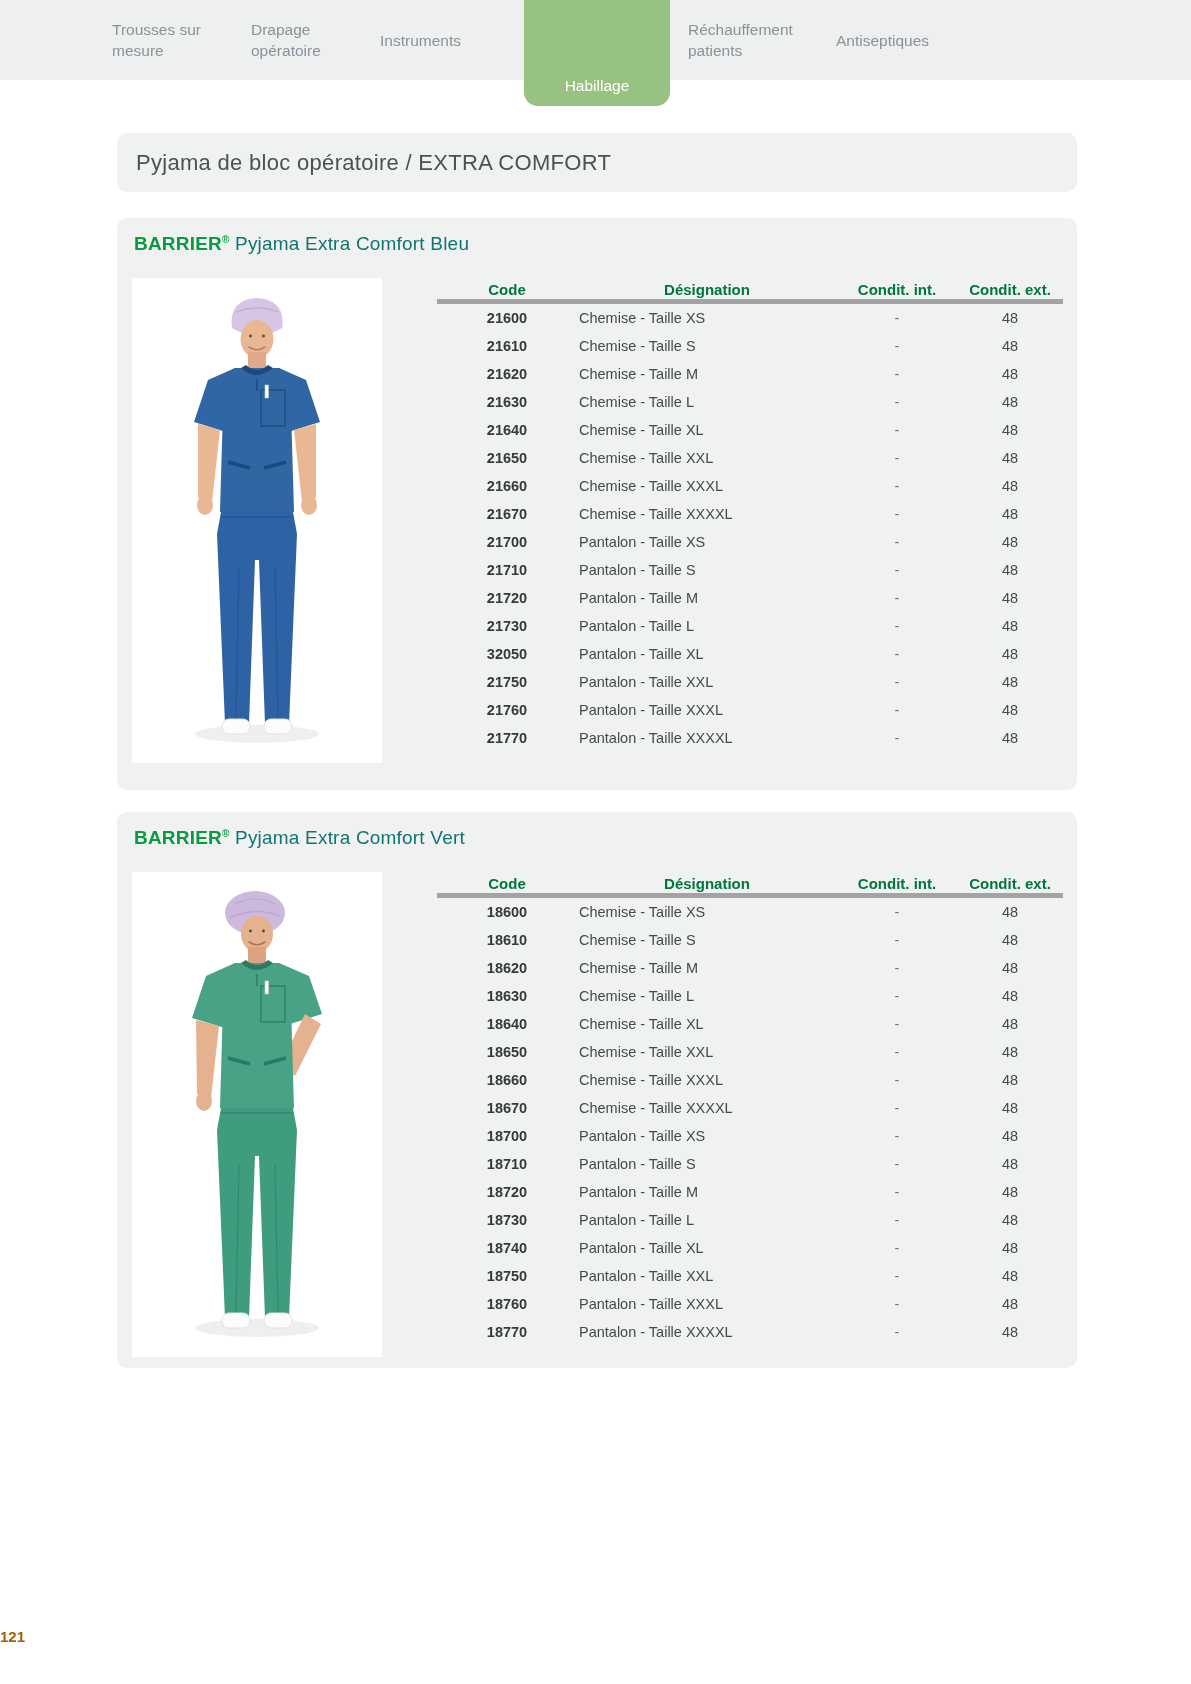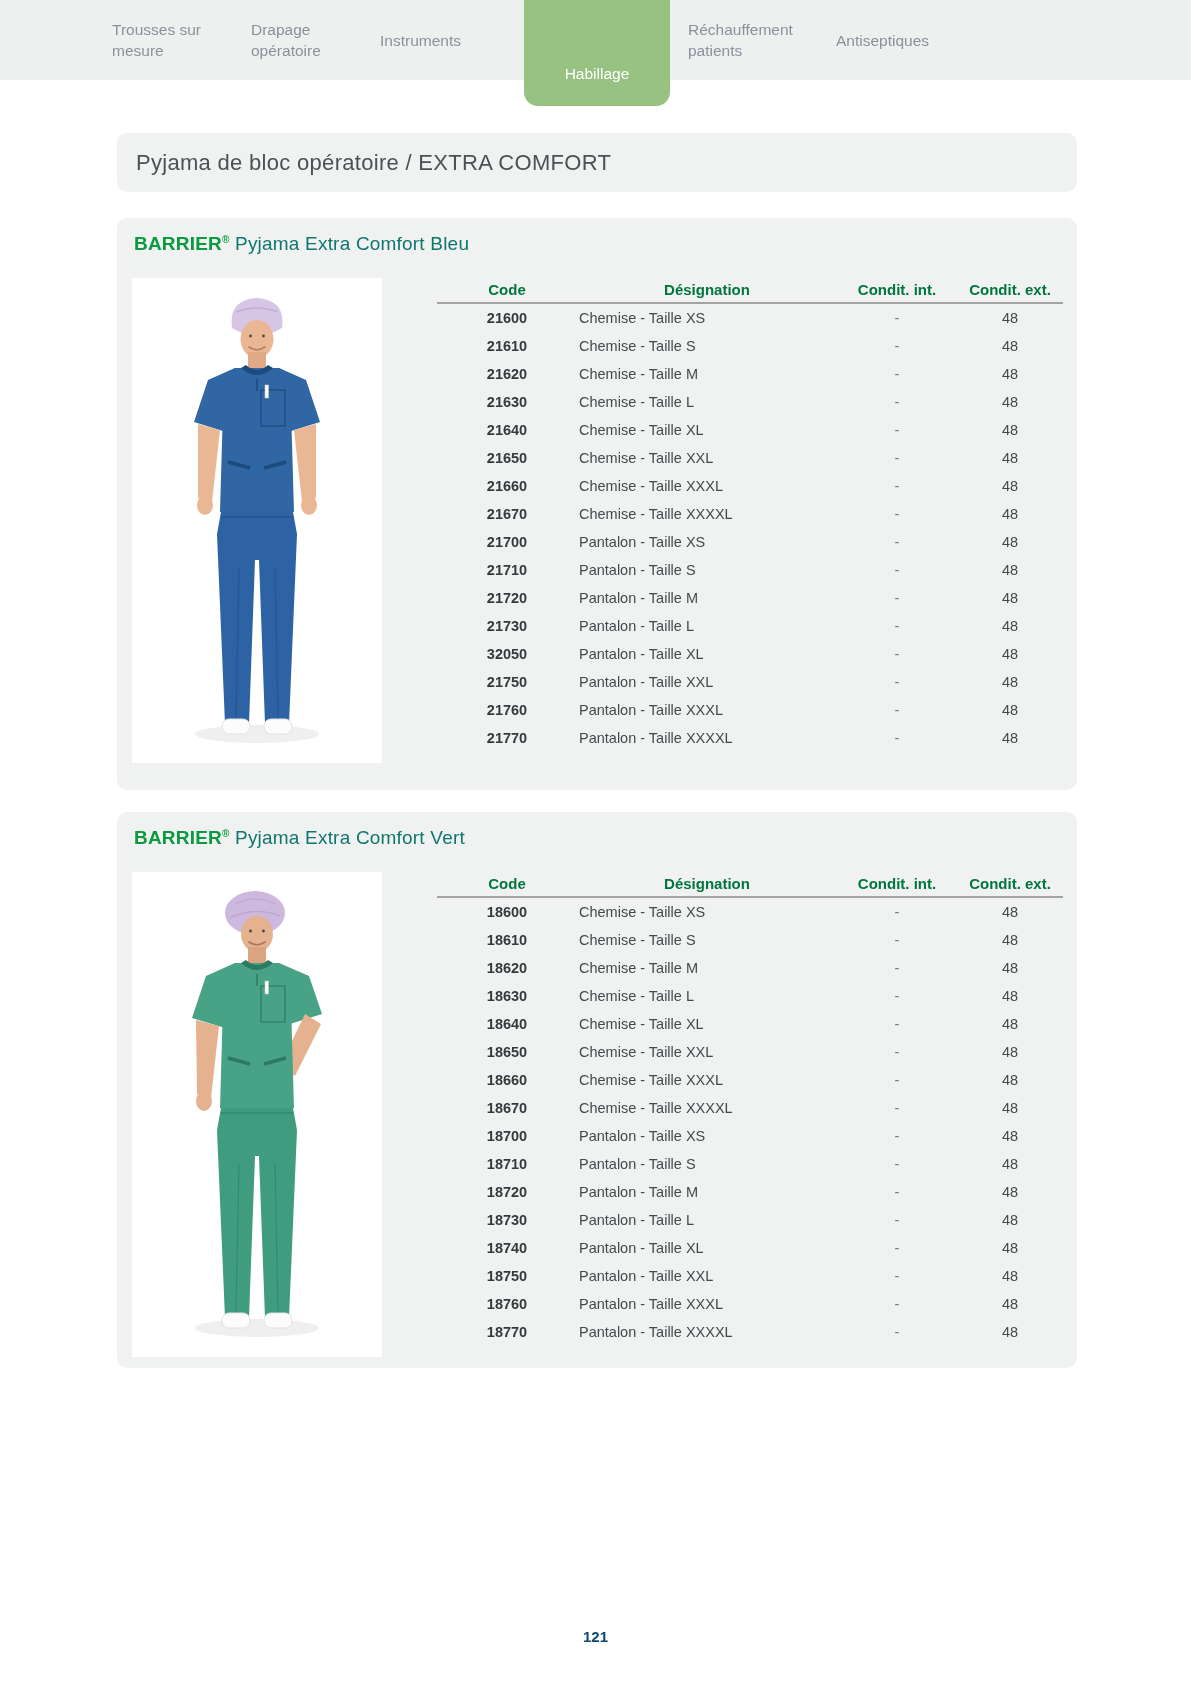--- a/index.html
+++ b/index.html
@@ -18,21 +18,21 @@
   }
   .nav-item:nth-of-type(1){ left:112px; width:96px; }
   .nav-item:nth-of-type(2){ left:251px; width:92px; }
   .nav-item:nth-of-type(3){ left:380px; }
   .nav-item:nth-of-type(4){ left:688px; width:128px; }
   .nav-item:nth-of-type(5){ left:836px; width:108px; }
   .nav-item:nth-of-type(6){ left:965px; }
   .active-tab {
     position:absolute; left:524px; top:0; width:146px; height:106px;
     background:#98c282; border-radius:0 0 14px 14px;
-    display:flex; justify-content:center; align-items:flex-end; padding-bottom:23px;
+    display:flex; justify-content:center; align-items:flex-end; padding-bottom:11px;
     color:#ffffff; font-size:15.5px; cursor:pointer;
   }
 
   
   .title-card {
     position:absolute; left:117px; top:133px; width:960px; height:59px;
     background:#f0f2f1; border-radius:10px; display:flex; align-items:center;
   }
   .title-card .page-title {
     margin:0 0 0 19px; font-size:22px; font-weight:normal; color:#4c5156; letter-spacing:.3px;
@@ -52,37 +52,37 @@
 
   .photo {
     position:absolute; left:15px; top:60px; width:250px; height:485px; background:#ffffff;
   }
   .photo svg { display:block; }
 
   
   .table { position:absolute; left:320px; top:60px; width:626px; }
   .thead {
     display:grid; grid-template-columns:140px 260px 120px 106px;
-    height:26px; line-height:24px; border-bottom:2px solid #a3a3a3;
+    height:26px; line-height:24px; border-bottom:5px solid #a3a3a3;
     color:#00763d; font-weight:bold; font-size:15px;
   }
   .thead span { text-align:center; }
   .trow {
     display:grid; grid-template-columns:140px 260px 120px 106px;
     height:28px; line-height:28px; font-size:14.5px; color:#45494d;
   }
   .c-code { text-align:center; font-weight:bold; color:#36393d; }
   .c-des  { text-align:left; padding-left:2px; }
   .c-int  { text-align:center; color:#707579; }
   .c-ext  { text-align:center; }
 
   
   .footer {
-    position:absolute; top:1628px; left:0; width:100%; text-align:center;
-    font-weight:bold; color:#0c4a6e; font-size:15px;
+    position:absolute; top:1628px; left:0; width:100%; 
+    font-weight:bold; color:#a16207; font-size:15px;
   }
 
   
   .photo-blue  { --scrubDark:#1d4a7e; --pantsShade:#24568f; --skin2:#e0a988; }
   .photo-green { --scrubDark:#2c7a63; --pantsShade:#338a70; --skin2:#dba380; }
 </style>
 </head>
 <body>
 
 <div class="navbar">

